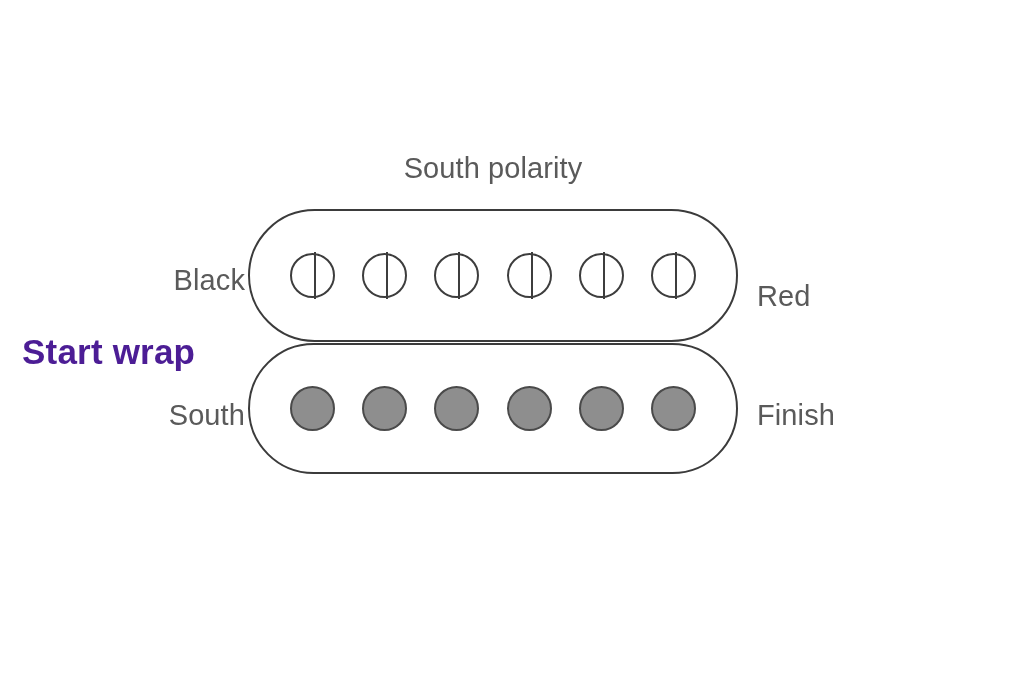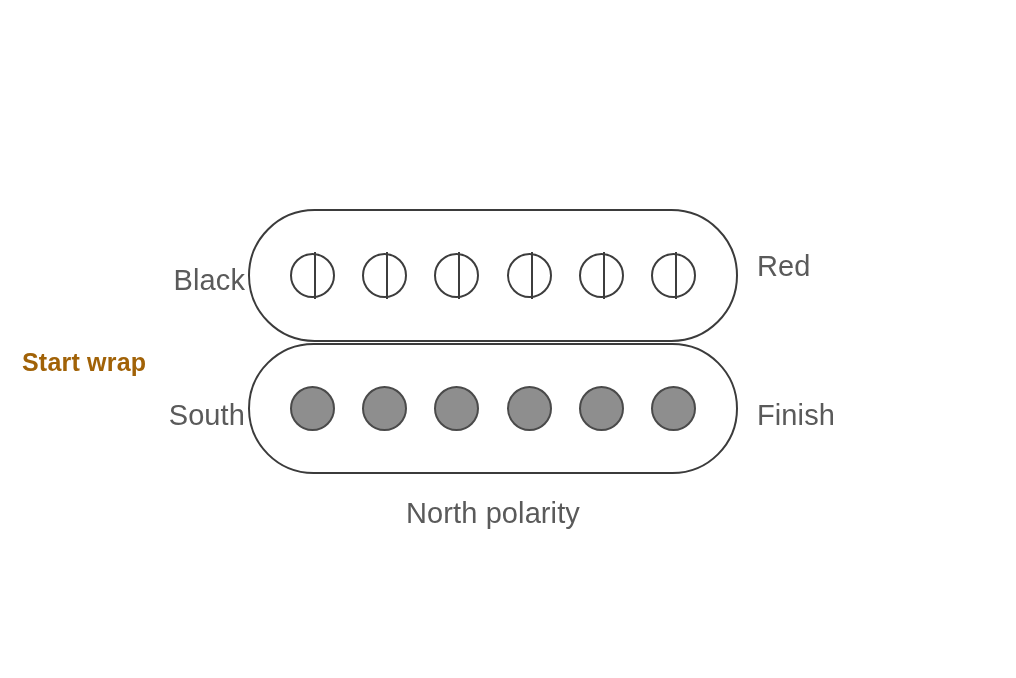--- a/index.html
+++ b/index.html
@@ -30,27 +30,26 @@
     position: absolute;
     color: #5a5a5a;
     font-size: 29px;
     font-weight: 400;
     line-height: 1;
     white-space: nowrap;
     letter-spacing: 0.1px;
   }
   .lbl-bold {
     position: absolute;
-    color: #a16207;
-    font-size: 25px;
+    color: #4c1d95;
+    font-size: 35px;
     font-weight: 700;
     line-height: 1;
     white-space: nowrap;
     letter-spacing: 0.2px;
-    margin-top: 16px;
   }
 
   
   #label-south-polarity {
     left: 0;
     top: 154px;
     width: 986px;
     text-align: center;
   }
   #label-north-polarity {
@@ -64,21 +63,21 @@
   #label-black {
     right: 771px;
     top: 266px;
   }
   #label-white {
     right: 771px;
     top: 401px;
   }
   #label-red {
     left: 757px;
-    top: 252px;
+    top: 282px;
   }
   #label-green {
     left: 757px;
     top: 401px;
   }
 
   
   #label-start-wrap {
     left: 22px;
     top: 334px;
@@ -152,20 +151,21 @@
     border: 2px solid #4a4a4a;
     background: #8e8e8e;
     flex: 0 0 auto;
   }
 </style>
 </head>
 <body>
 
 <div id="diagram-stage">
 
+  <div class="lbl" id="label-south-polarity">South polarity</div>
 
   <div class="lbl" id="label-black">Black</div>
 
   <div class="lbl" id="label-white">South</div>
 
   <div class="lbl" id="label-red">Red</div>
 
   <div class="lbl" id="label-green">Finish</div>
 
   <div class="lbl-bold" id="label-start-wrap">Start wrap</div>
@@ -198,15 +198,14 @@
     <div class="pole-row">
       <div class="pole-slug"></div>
       <div class="pole-slug"></div>
       <div class="pole-slug"></div>
       <div class="pole-slug"></div>
       <div class="pole-slug"></div>
       <div class="pole-slug"></div>
     </div>
   </div>
 
-  <div class="lbl" id="label-north-polarity">North polarity</div>
 
 </div>
 
 </body></html>

